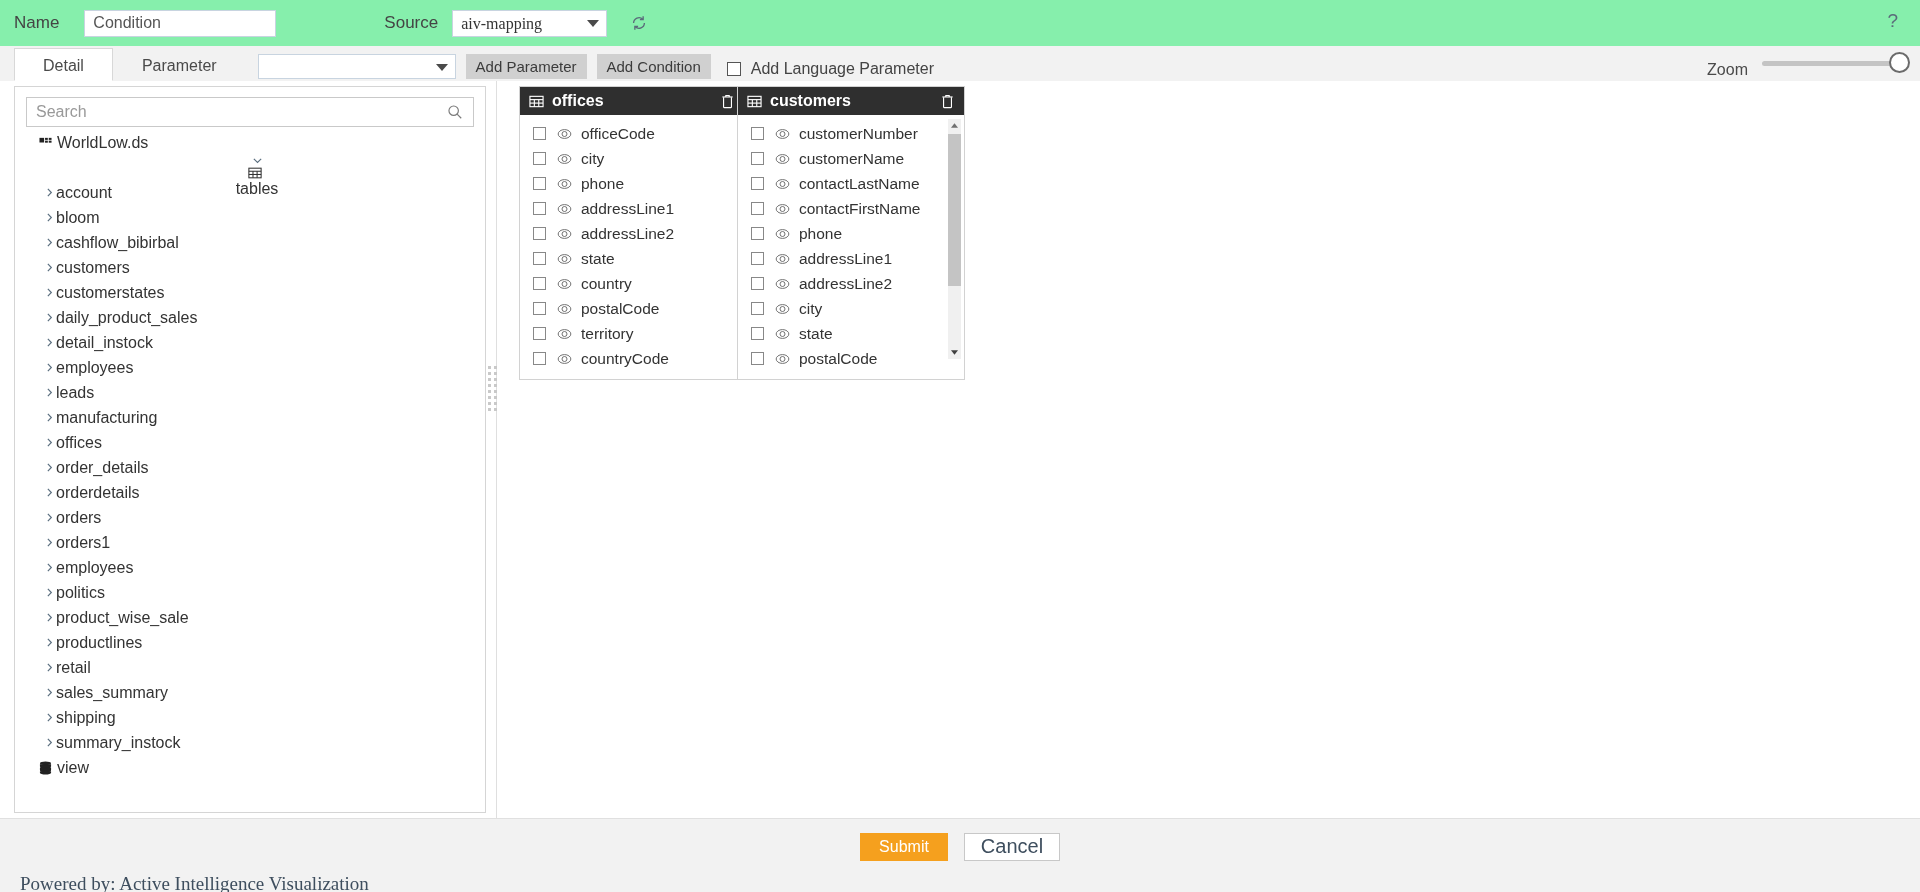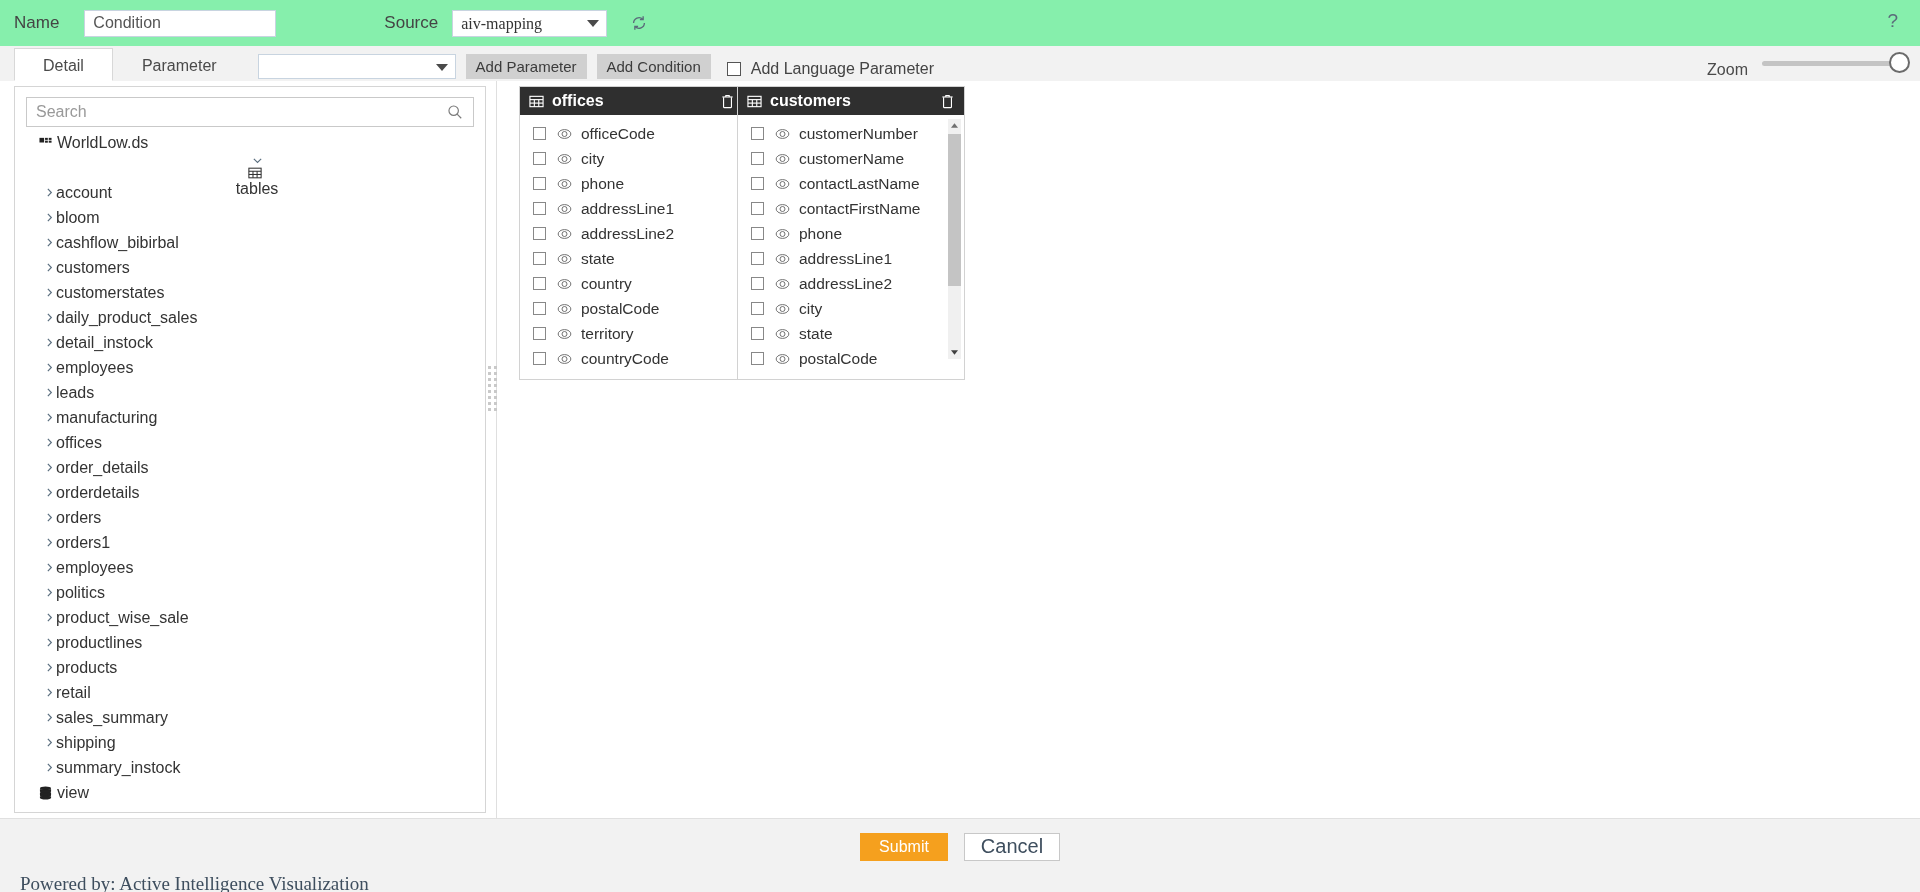--- a/index.html
+++ b/index.html
@@ -520,28 +520,20 @@
               </svg>
             </span>
             <span>productlines</span>
           </div>
           <div class="tnode lvl1">
             <span class="arrow">
               <svg width="11" height="11" viewBox="0 0 12 12">
                 <path d="M4.2 2 L8 6 L4.2 10" stroke="#5c7080" stroke-width="1.3" fill="none"></path>
               </svg>
             </span>
-            <span>products</span>
-          </div>
-          <div class="tnode lvl1">
-            <span class="arrow">
-              <svg width="11" height="11" viewBox="0 0 12 12">
-                <path d="M4.2 2 L8 6 L4.2 10" stroke="#5c7080" stroke-width="1.3" fill="none"></path>
-              </svg>
-            </span>
             <span>retail</span>
           </div>
           <div class="tnode lvl1">
             <span class="arrow">
               <svg width="11" height="11" viewBox="0 0 12 12">
                 <path d="M4.2 2 L8 6 L4.2 10" stroke="#5c7080" stroke-width="1.3" fill="none"></path>
               </svg>
             </span>
             <span>sales_summary</span>
           </div>

